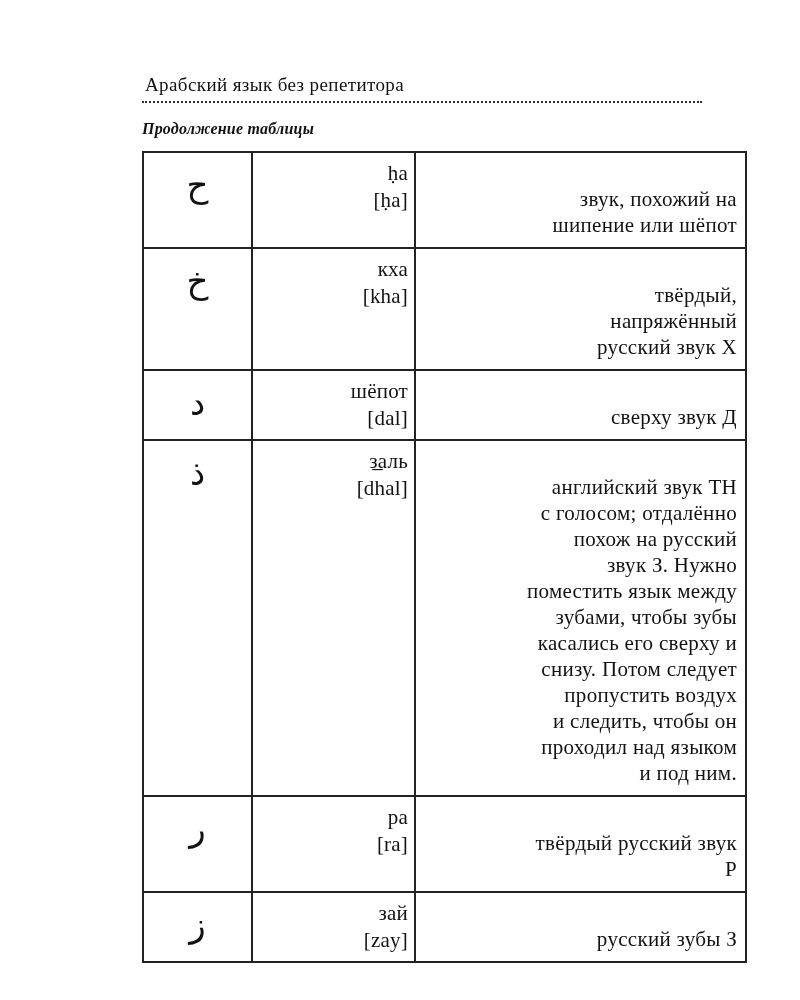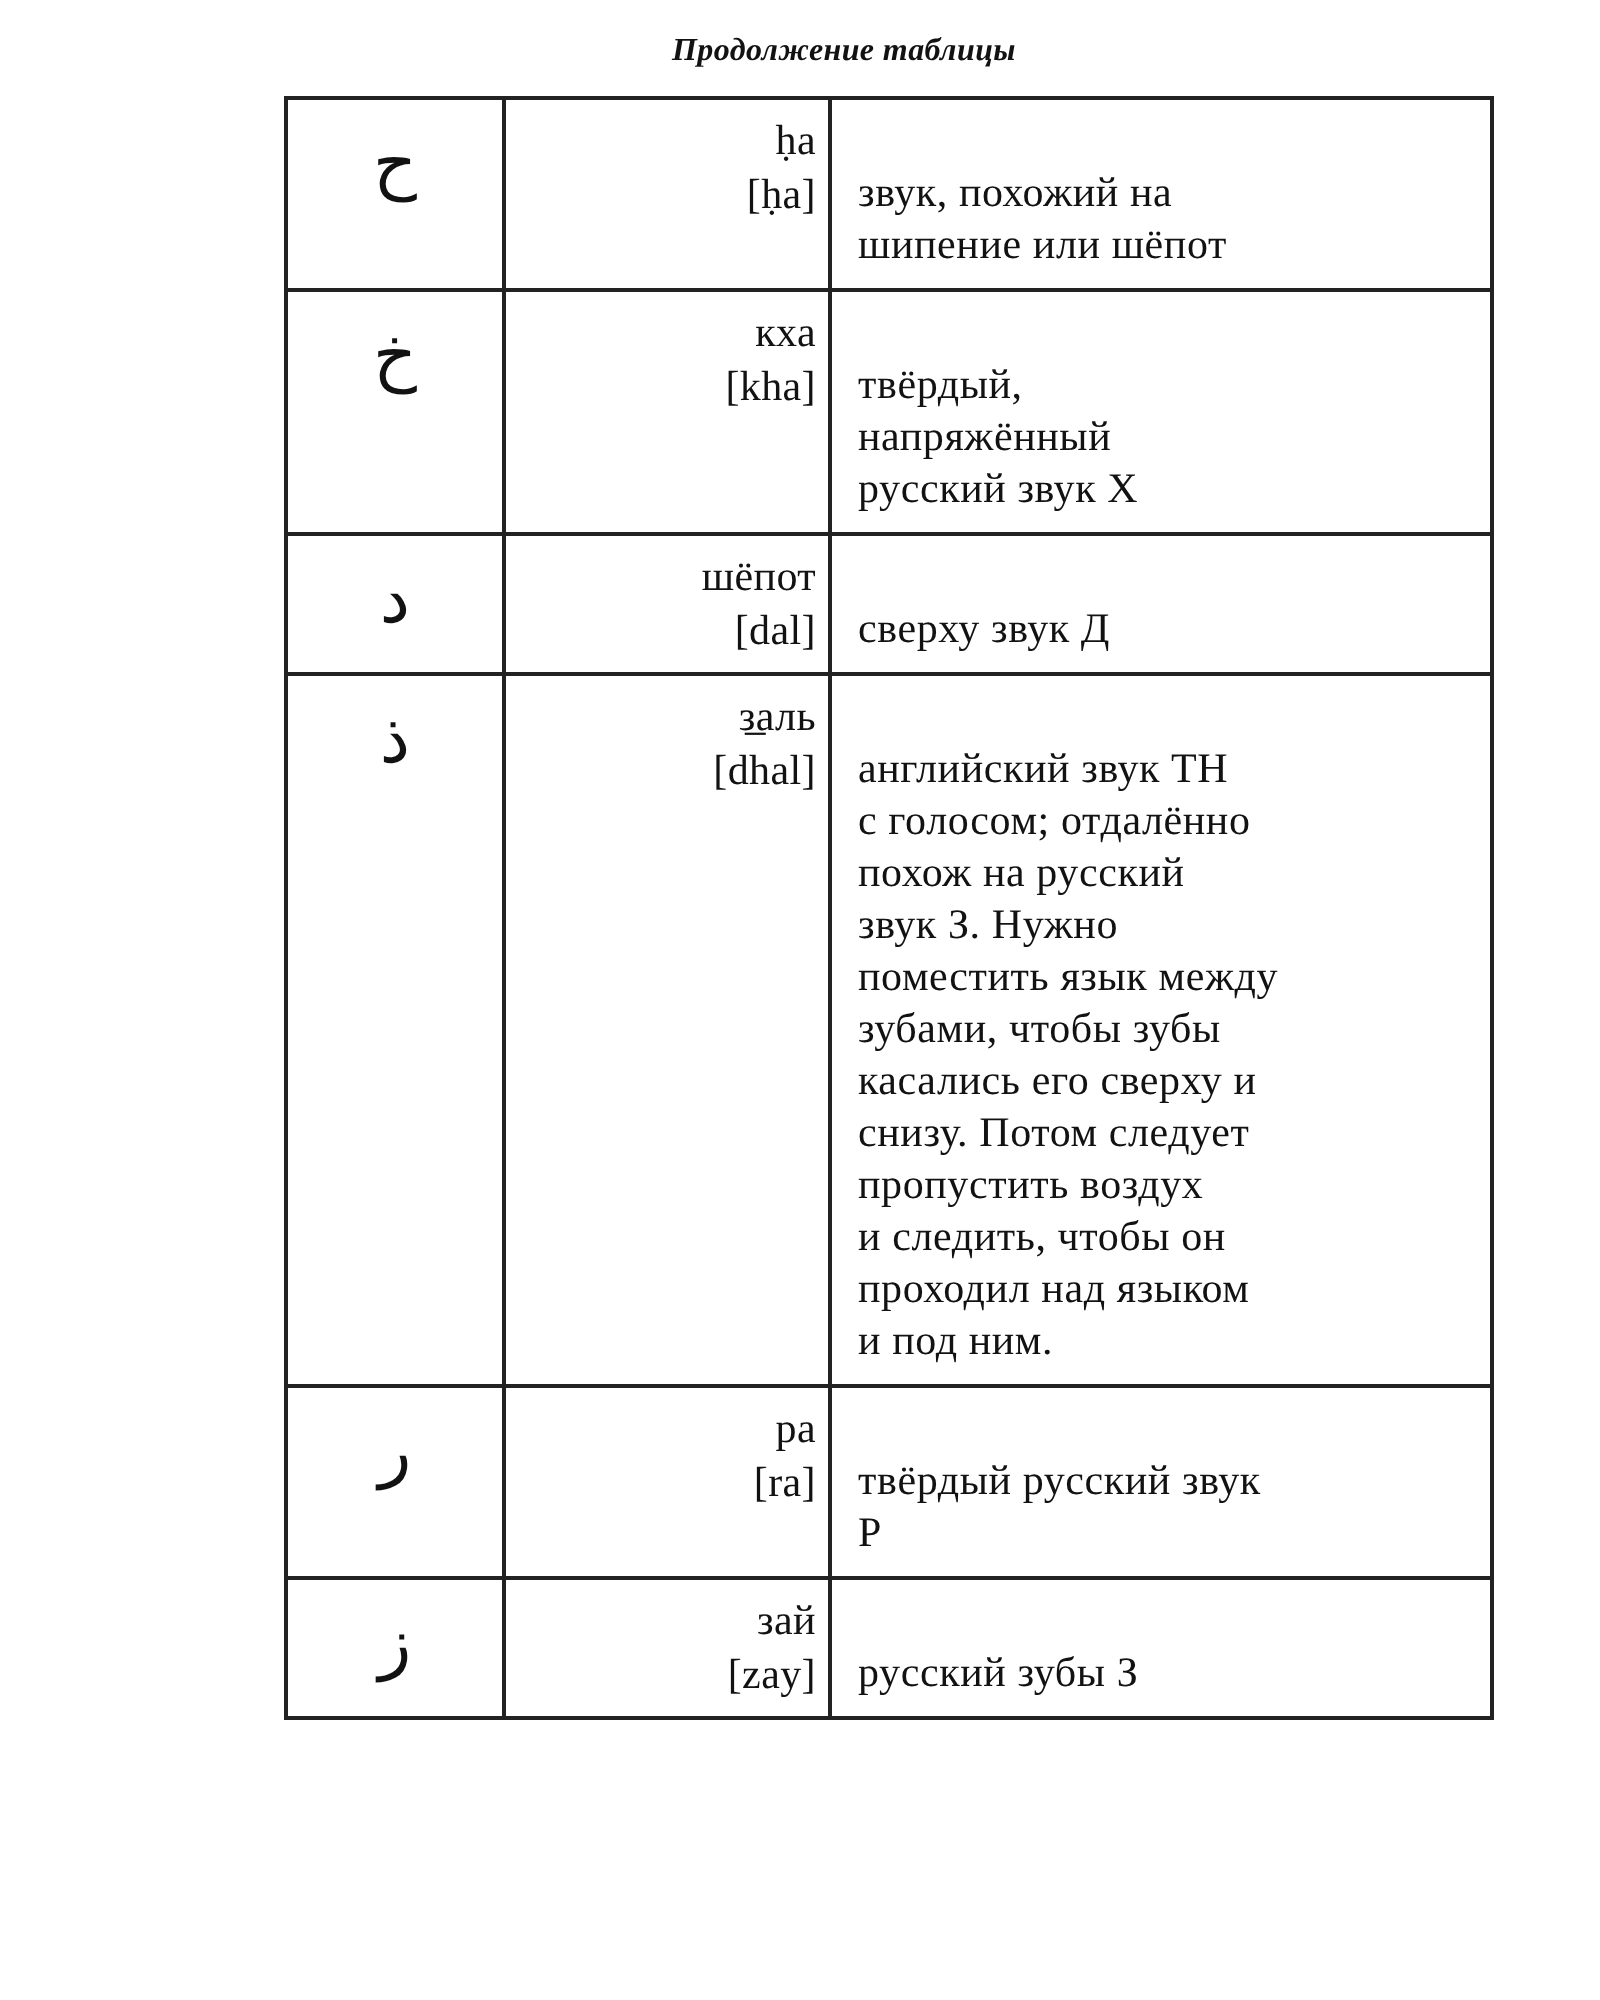--- a/index.html
+++ b/index.html
@@ -32,21 +32,21 @@
     font-size: 19px;
     letter-spacing: 0.4px;
     padding-bottom: 5px;
     padding-left: 3px;
   }
   .dotted-rule {
     height: 0;
     border-bottom: 2px dotted #2e2e2e;
   }
   .caption {
-    text-align: center;
+    text-align: left;
     font-style: italic;
     font-weight: bold;
     font-size: 16px;
     letter-spacing: 0.2px;
     margin: 17px 0 13px 0;
   }
   table.alphabet {
     border-collapse: collapse;
     table-layout: fixed;
     width: 556px;
@@ -71,28 +71,33 @@
     letter-spacing: 0.2px;
     text-align: right;
   }
   td.desc-cell {
     width: 308px;
     font-size: 21px;
     line-height: 26px;
     padding: 7px 8px 9px 13px;
     letter-spacing: 0.3px;
     white-space: pre-line;
+    text-align: right;
   }
 </style>
 </head>
 <body>
 
 <div class="page">
   <div class="content">
 
+    <div class="running-head">
+      <span class="running-title">Арабский язык без репетитора</span>
+      <div class="dotted-rule"></div>
+    </div>
 
     <div class="caption">Продолжение таблицы</div>
 
     <table class="alphabet">
       <tbody>
           <tr>
         <td class="letter-cell">
           <span>ح</span>
         </td>
         <td class="name-cell">

